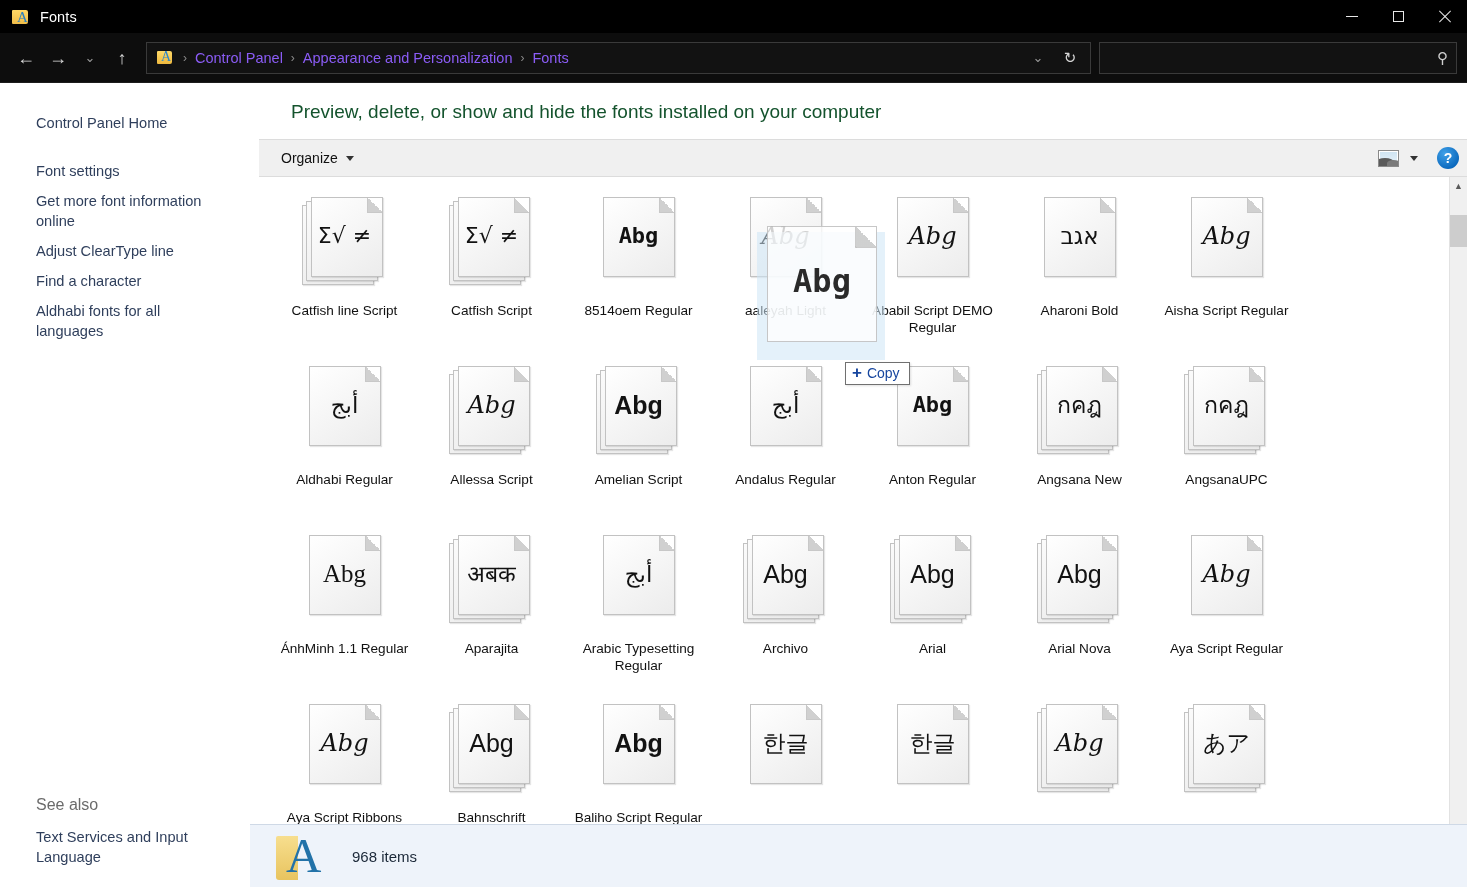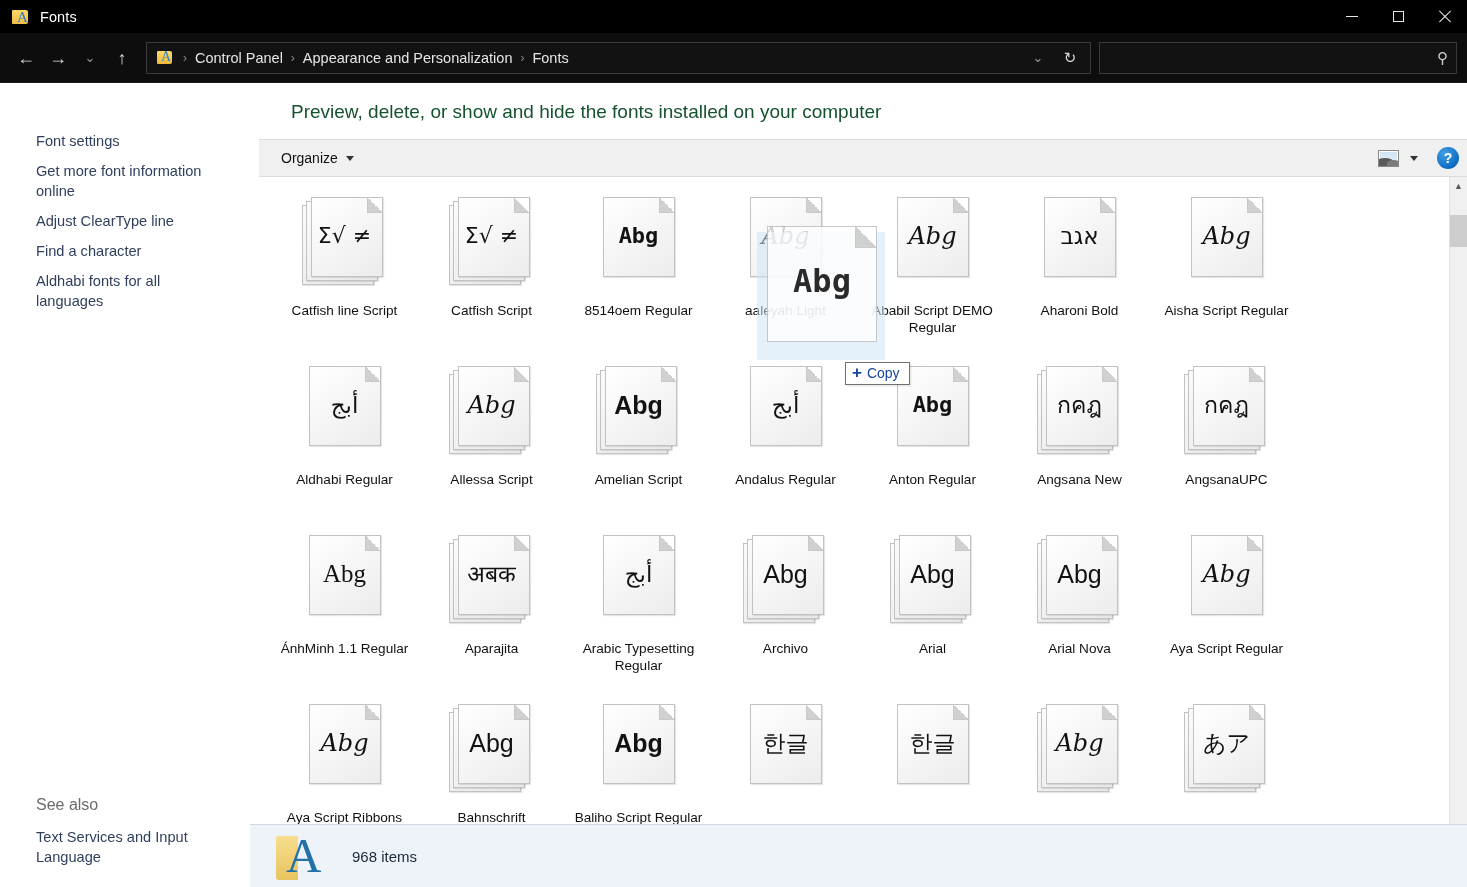--- a/index.html
+++ b/index.html
@@ -82,21 +82,21 @@
     width: 15px; height: 13px;
     background: linear-gradient(180deg,#ffd968 0%, #eeb93f 100%);
     border-radius: 1px 2px 2px 1px;
   }
   .crumb-icon .glyph {
     position: absolute; left: 4px; top: -1px;
     font-family: "Liberation Serif", serif;
     font-size: 14px; color: #2f86c8; line-height: 15px;
   }
   .crumb {
-    color: #e5e5e5; font-size: 14.5px; padding: 3px 5px;
+    color: #8b5cf6; font-size: 14.5px; padding: 3px 5px;
     white-space: nowrap;
   }
   .crumb-sep { color: #8a8a8a; font-size: 12px; padding: 0 3px; }
   .addr-right { display: flex; align-items: center; flex: none; }
   .searchbox {
     width: 358px; height: 32px; margin-left: 8px;
     border: 1px solid #3a3a3a; background: #121212;
     display: flex; align-items: center; padding: 0 8px;
     flex: none;
   }
@@ -356,20 +356,21 @@
     <div class="searchbox">
       <input type="text" value="" placeholder="" style="">
       <span class="search-glyph">⚲</span>
     </div>
   </div>
 </div>
 
 <div class="content">
 
   <div class="leftnav">
+    <a class="nav-link">Control Panel Home</a>
     <div class="nav-gap"></div>
     <a class="nav-link">Font settings</a>
     <a class="nav-link">Get more font information online</a>
     <a class="nav-link">Adjust ClearType line</a>
     <a class="nav-link">Find a character</a>
     <a class="nav-link">Aldhabi fonts for all languages</a>
 
     <div class="seealso">
       <div class="seealso-title">See also</div>
       <a class="nav-link">Text Services and Input Language</a>

